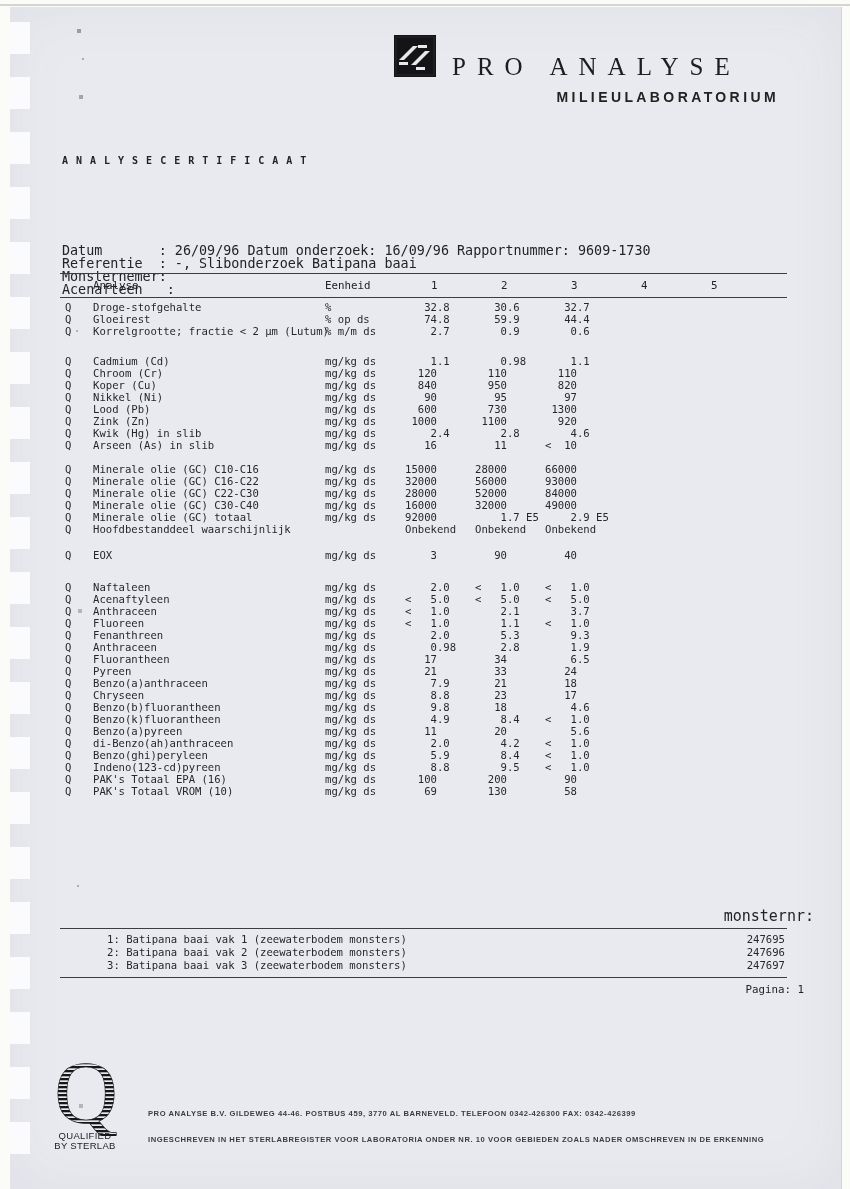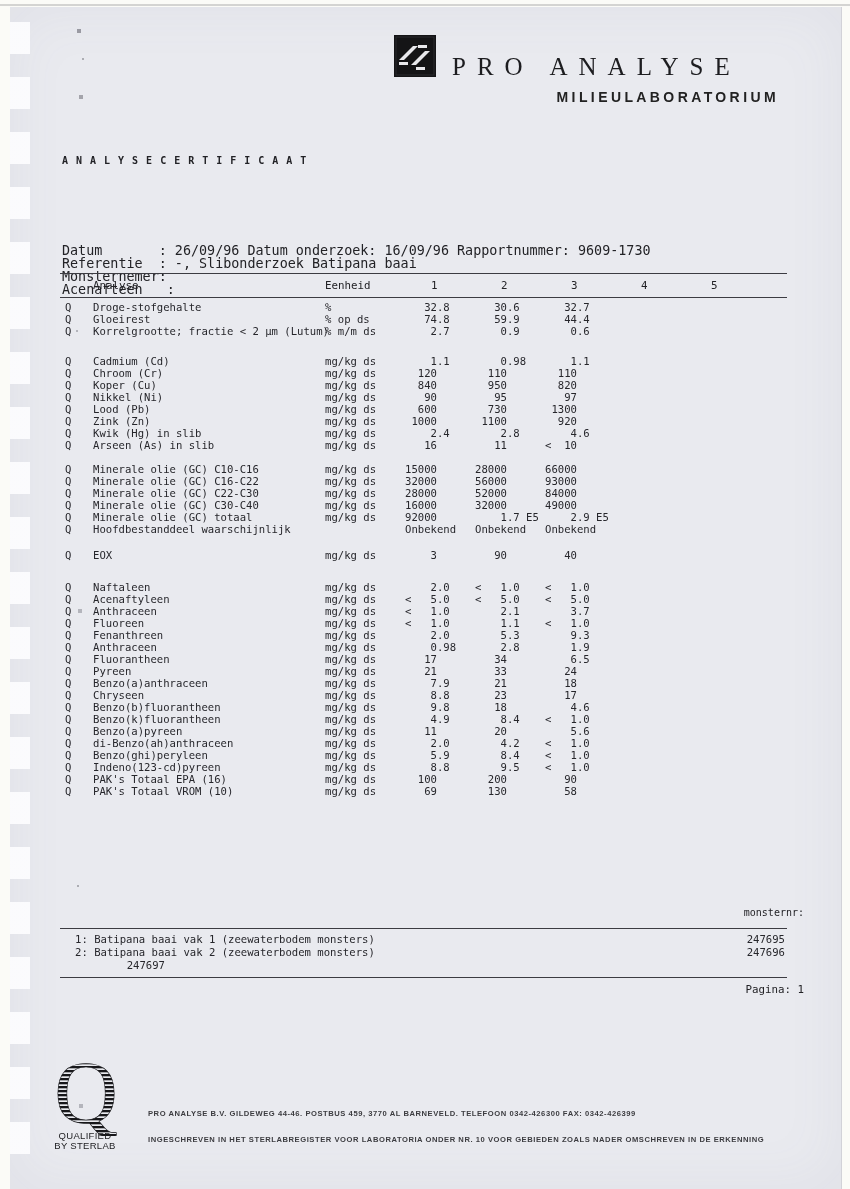--- a/index.html
+++ b/index.html
@@ -55,25 +55,25 @@
   .c-q{width:18px;margin-left:65px;flex:none;}
   .c-name{width:232px;margin-left:10px;flex:none;overflow:visible;}
   .c-unit{width:80px;flex:none;}
   .c-val{width:70px;flex:none;white-space:pre;}
   .tgroup{margin-top:0;}
   .tgroup + .tgroup{margin-top:18px;}
   .tgroup:nth-child(3){margin-top:12px;}
   .tgroup:nth-child(4){margin-top:14px;}
   .tgroup:nth-child(5){margin-top:20px;}
   
-  .samples-label{position:absolute;right:46px;top:907px;font-size:10px;color:#222226;}
+  .samples-label{position:absolute;right:36px;top:907px;font-size:15px;color:#222226;}
   #rule-3{top:928px;} #rule-4{top:977px;}
   #sample-list{position:absolute;left:75px;top:933px;width:710px;color:#26262b;}
   .sample-row{display:flex;line-height:13px;font-size:10.6px;}
-  .sample-desc{flex:1;white-space:pre;}
+  .sample-desc{flex:1;white-space:pre;margin-left:32px;}
   .sample-number{width:90px;text-align:right;flex:none;}
   .page-label{position:absolute;right:46px;top:983px;font-size:10.8px;color:#222226;}
   
   .q-logo{position:absolute;left:48px;top:1058px;}
   .qualified{
     position:absolute;left:40px;top:1131px;width:90px;text-align:center;
     font-family:Liberation Sans, sans-serif;font-size:9.5px;line-height:10px;
     color:#1d1d20;letter-spacing:.3px;white-space:nowrap;
   }
   .footer-address,.footer-register{
@@ -181,20 +181,21 @@
 <div id="sample-list">
     <div class="sample-row">
       <span class="sample-desc">1: Batipana baai vak 1 (zeewaterbodem monsters)</span>
       <span class="sample-number">247695</span>
     </div>
     <div class="sample-row">
       <span class="sample-desc">2: Batipana baai vak 2 (zeewaterbodem monsters)</span>
       <span class="sample-number">247696</span>
     </div>
     <div class="sample-row">
+      <span class="sample-desc">3: Batipana baai vak 3 (zeewaterbodem monsters)</span>
       <span class="sample-number">247697</span>
     </div>
   </div>
 <div class="rule" id="rule-4"></div>
 <div class="page-label">Pagina: 1</div>
 
 <div class="q-logo">
   <svg width="78" height="78" viewBox="0 0 78 78">
     <defs>
       <pattern id="hstripes" width="4" height="4" patternUnits="userSpaceOnUse">

